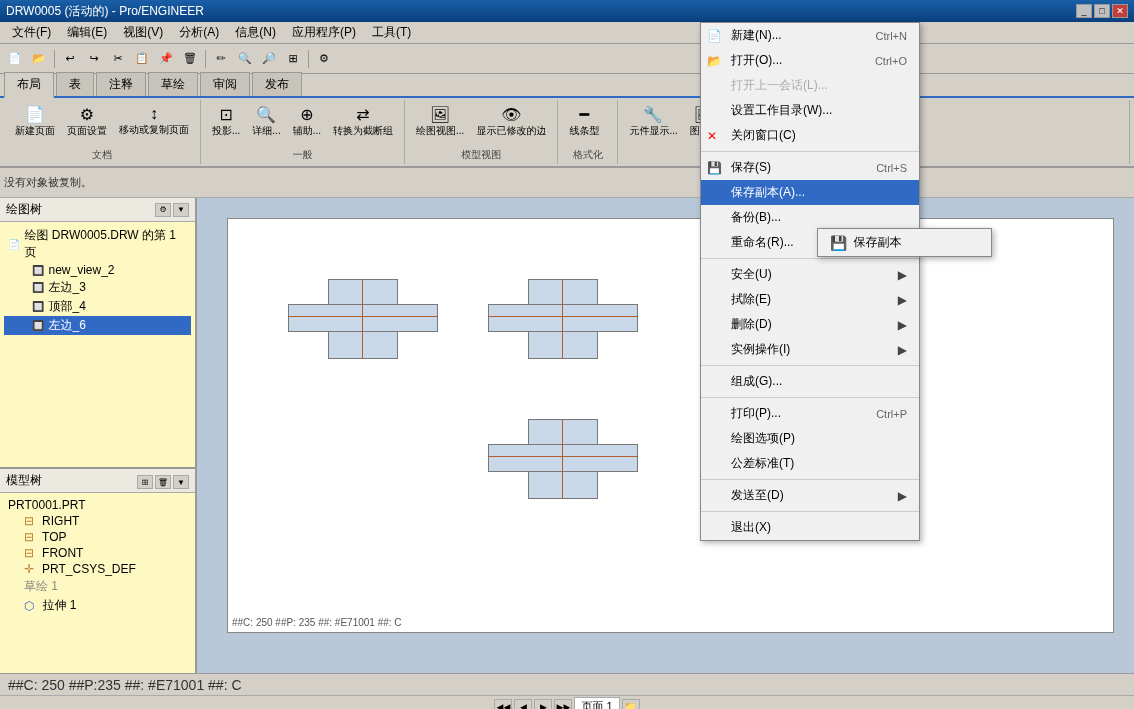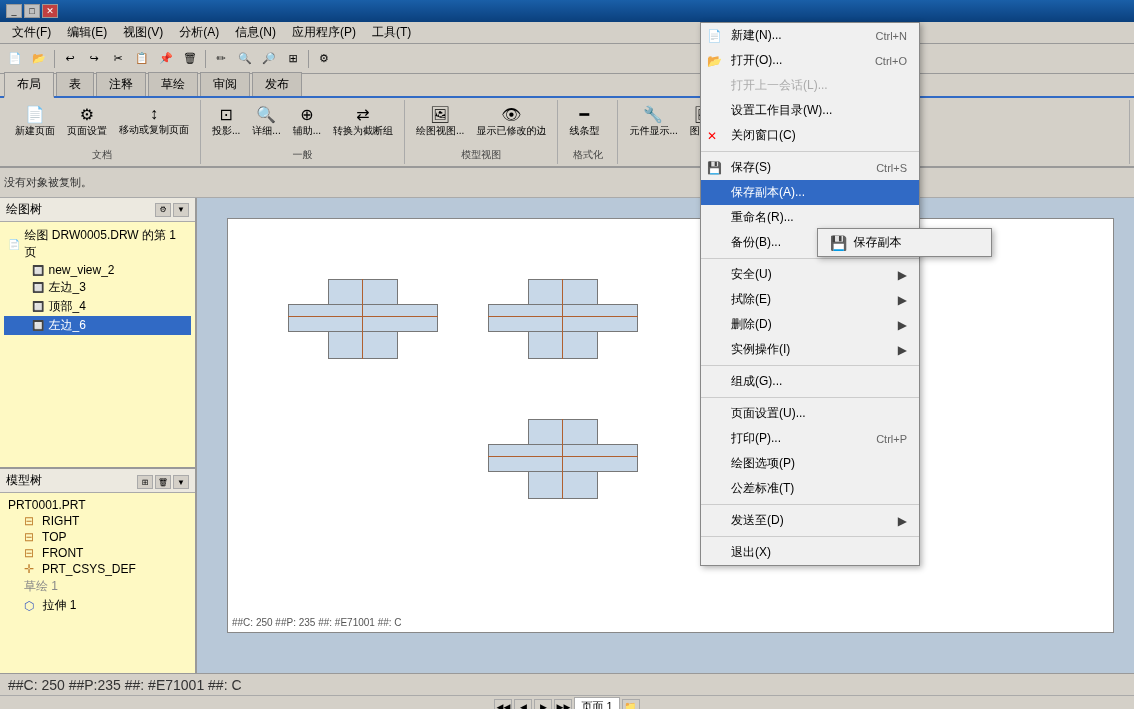--- a/index.html
+++ b/index.html
@@ -312,20 +312,21 @@
       padding: 7px 4px;
       font-size: 11px;
       color: #333;
       border-bottom: 1px solid #aaa;
     }
   </style>
 </head>
 <body>
 
 <div id="title-bar">
+  <span>DRW0005 (活动的) - Pro/ENGINEER</span>
   <div id="title-controls">
     <span>_</span>
     <span>□</span>
     <span style="background:#c04040;color:white;">✕</span>
   </div>
 </div>
 
 <div id="menu-bar">
   <div class="menu-item">文件(F)</div>
   <div class="menu-item">编辑(E)</div>
@@ -604,24 +605,24 @@
   <div class="dropdown-sep"></div>
   <div class="dropdown-item">
     <span class="icon-area">💾</span>
     <span>保存(S)</span>
     <span class="shortcut">Ctrl+S</span>
   </div>
   <div class="dropdown-item highlighted">
     <span>保存副本(A)...</span>
   </div>
   <div class="dropdown-item">
+    <span>备份(B)...</span>
+  </div>
+  <div class="dropdown-item">
     <span>重命名(R)...</span>
-  </div>
-  <div class="dropdown-item">
-    <span>备份(B)...</span>
   </div>
   <div class="dropdown-sep"></div>
   <div class="dropdown-item">
     <span>安全(U)</span>
     <span class="arrow">▶</span>
   </div>
   <div class="dropdown-item">
     <span>拭除(E)</span>
     <span class="arrow">▶</span>
   </div>
@@ -631,23 +632,20 @@
   </div>
   <div class="dropdown-item">
     <span>实例操作(I)</span>
     <span class="arrow">▶</span>
   </div>
   <div class="dropdown-sep"></div>
   <div class="dropdown-item">
     <span>组成(G)...</span>
   </div>
   <div class="dropdown-sep"></div>
-  <div class="dropdown-item">
-    <span>页面设置(U)...</span>
-  </div>
   <div class="dropdown-item">
     <span>打印(P)...</span>
     <span class="shortcut">Ctrl+P</span>
   </div>
   <div class="dropdown-item">
     <span>绘图选项(P)</span>
   </div>
   <div class="dropdown-item">
     <span>公差标准(T)</span>
   </div>

